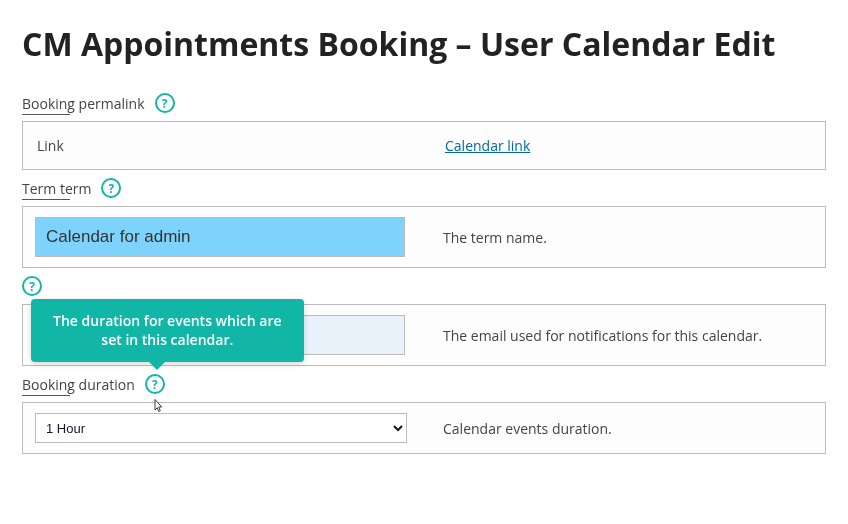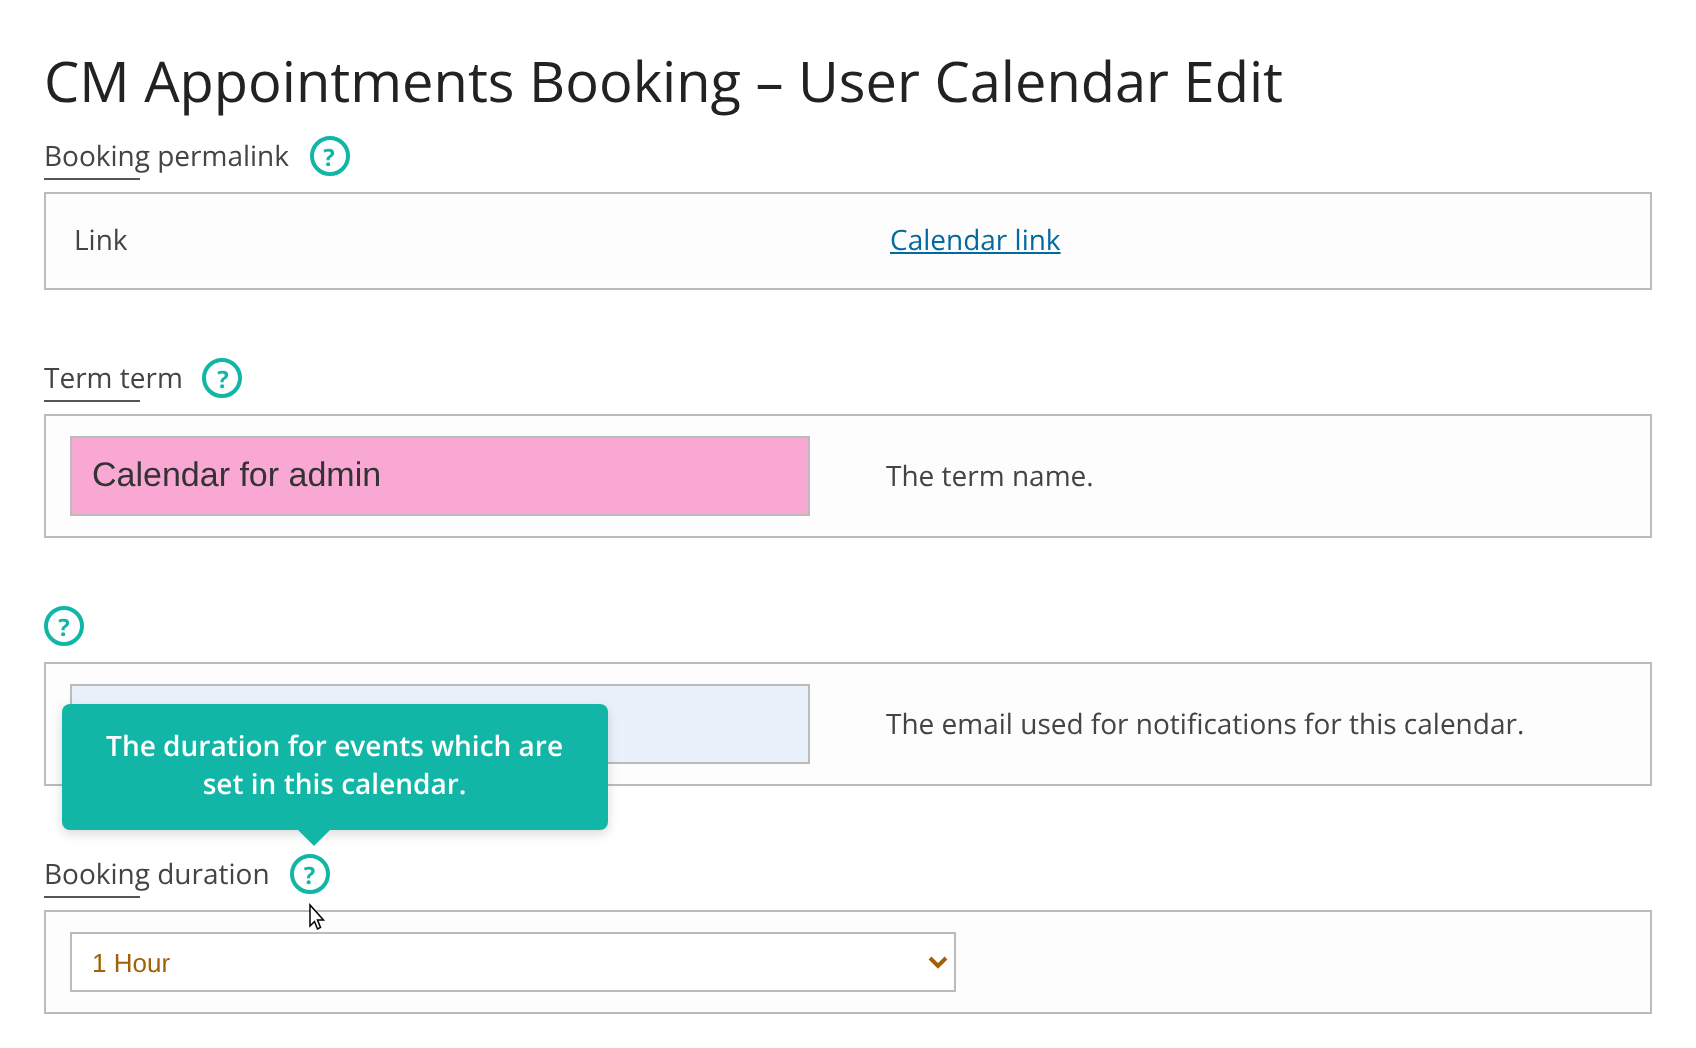--- a/index.html
+++ b/index.html
@@ -4,23 +4,23 @@
 <style>
   * { box-sizing: border-box; }
   body {
     margin: 0;
     padding: 22px 22px 16px 22px;
     font-family: "Open Sans", "Segoe UI", Arial, sans-serif;
     color: #333;
     width: 848px;
   }
   h1 {
-    font-size: 28px;
-    font-weight: 400;
-    margin: 0 0 8px 0;
+    font-size: 32px;
+    font-weight: 700;
+    margin: 0 0 28px 0;
     color: #222;
   }
   .section-label {
     display: flex;
     align-items: center;
     gap: 10px;
     margin-bottom: 8px;
     font-size: 14px;
     color: #444;
   }
@@ -48,21 +48,21 @@
     font-size: 12px;
     font-weight: 700;
     position: relative;
     cursor: pointer;
     user-select: none;
   }
   .panel {
     border: 1px solid #bbb;
     background: #fdfdfd;
     padding: 10px 12px;
-    margin-bottom: 34px;
+    margin-bottom: 8px;
     display: flex;
     align-items: center;
   }
   .panel.link-panel {
     padding: 14px 14px;
   }
   .panel-left {
     width: 392px;
     flex: 0 0 392px;
   }
@@ -74,32 +74,32 @@
   }
   .link-text { color: #444; font-size:14px;}
   .calendar-link { color: #0369a1; font-size:14px; }
   input[type="text"] {
     width: 370px;
     height: 40px;
     border: 1px solid #bbb;
     font-size: 17px;
     padding: 0 10px;
     color: #333;
-    background: #f9a8d4;
+    background: #7dd3fc;
   }
   input.highlight {
     background: #e9f1fb;
   }
   select {
-    width: 443px;
+    width: 372px;
     height: 30px;
     border: 1px solid #bbb;
     font-size: 13px;
     padding: 2px 6px;
-    color: #a16207;
+    color: #0f172a;
     background: #fff;
   }
   .tooltip-wrap { position: relative; }
   .tooltip {
     position: absolute;
     background: #12b6a6;
     color: #fff;
     font-size: 14px;
     font-weight: 600;
     padding: 12px 18px;
@@ -178,13 +178,14 @@
       </svg>
     </span>
   </span>
 </div>
 <div class="panel">
   <div class="panel-left">
     <select>
       <option>1 Hour</option>
     </select>
   </div>
+  <div class="panel-right">Calendar events duration.</div>
 </div>
 
 </body></html>

